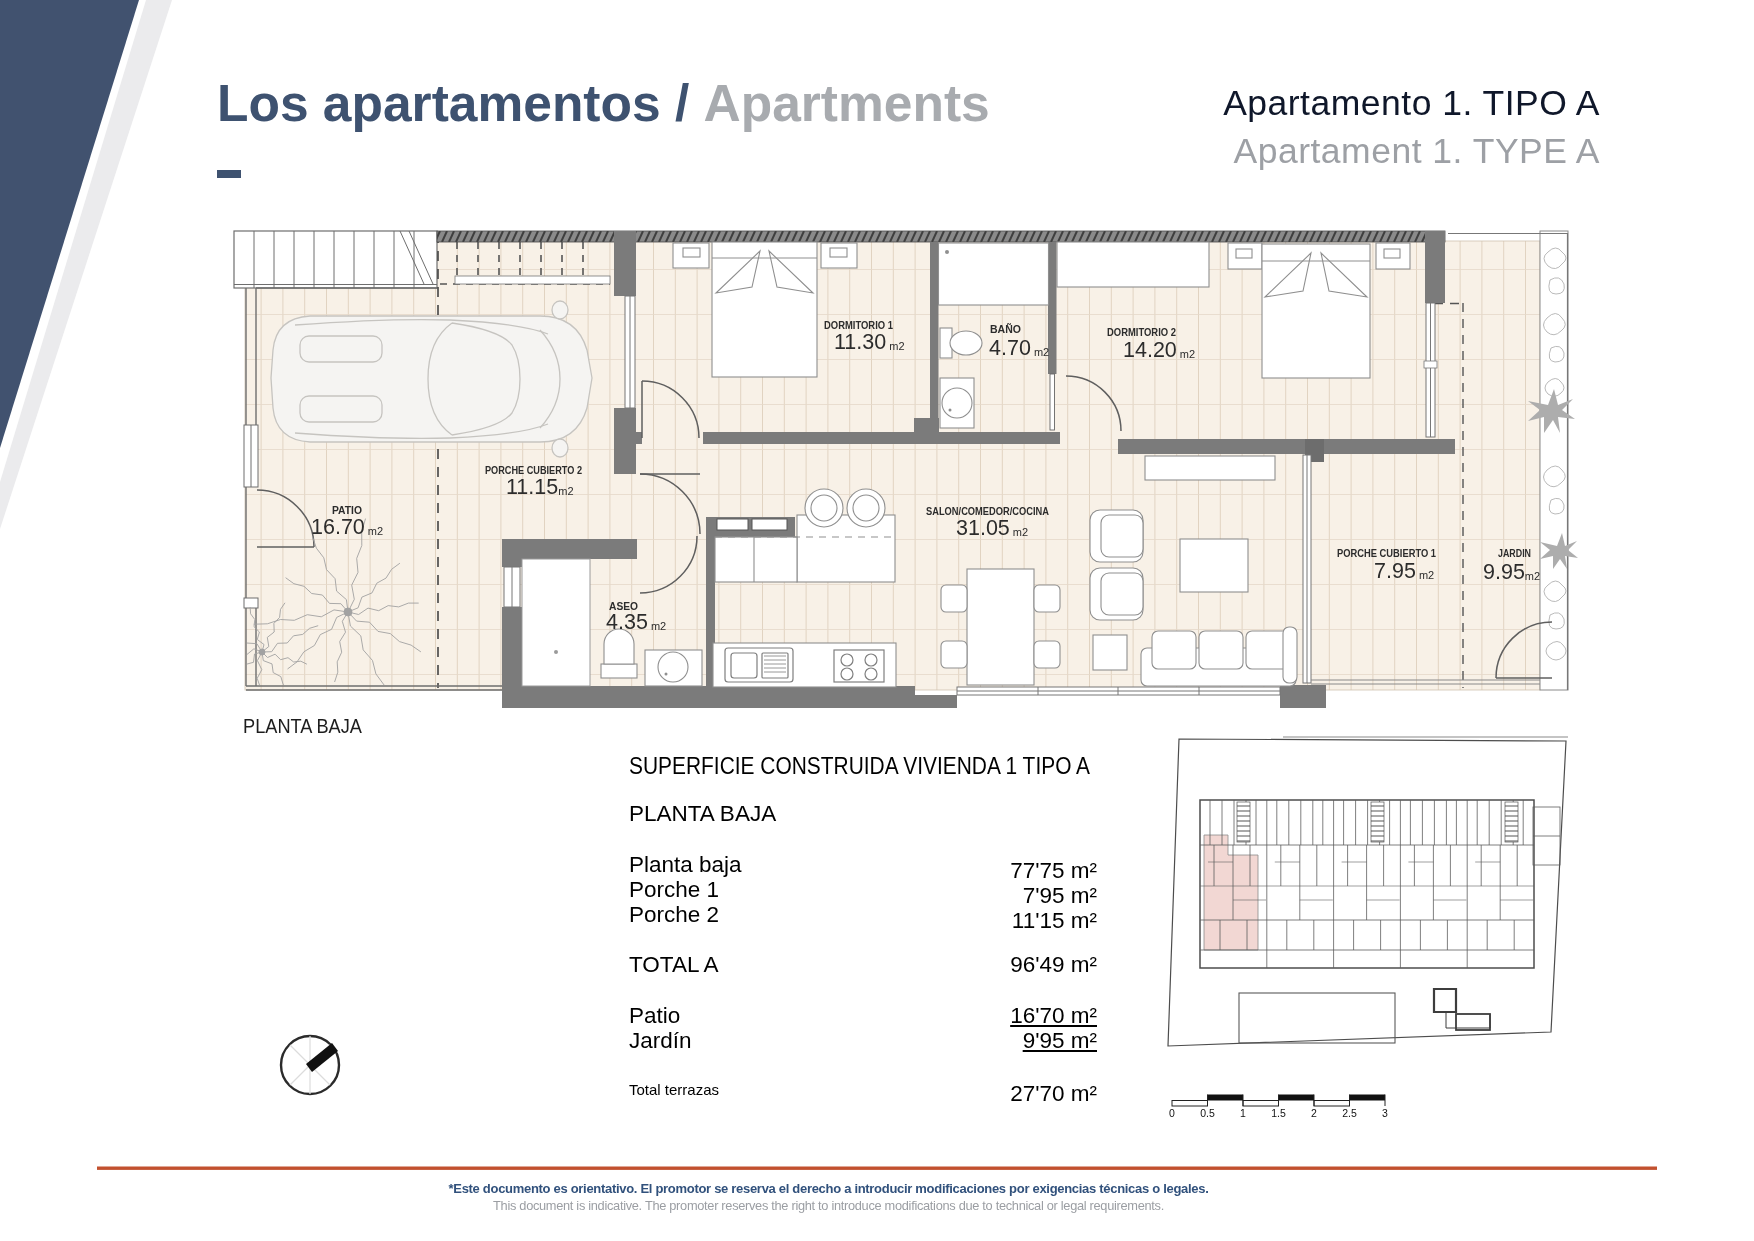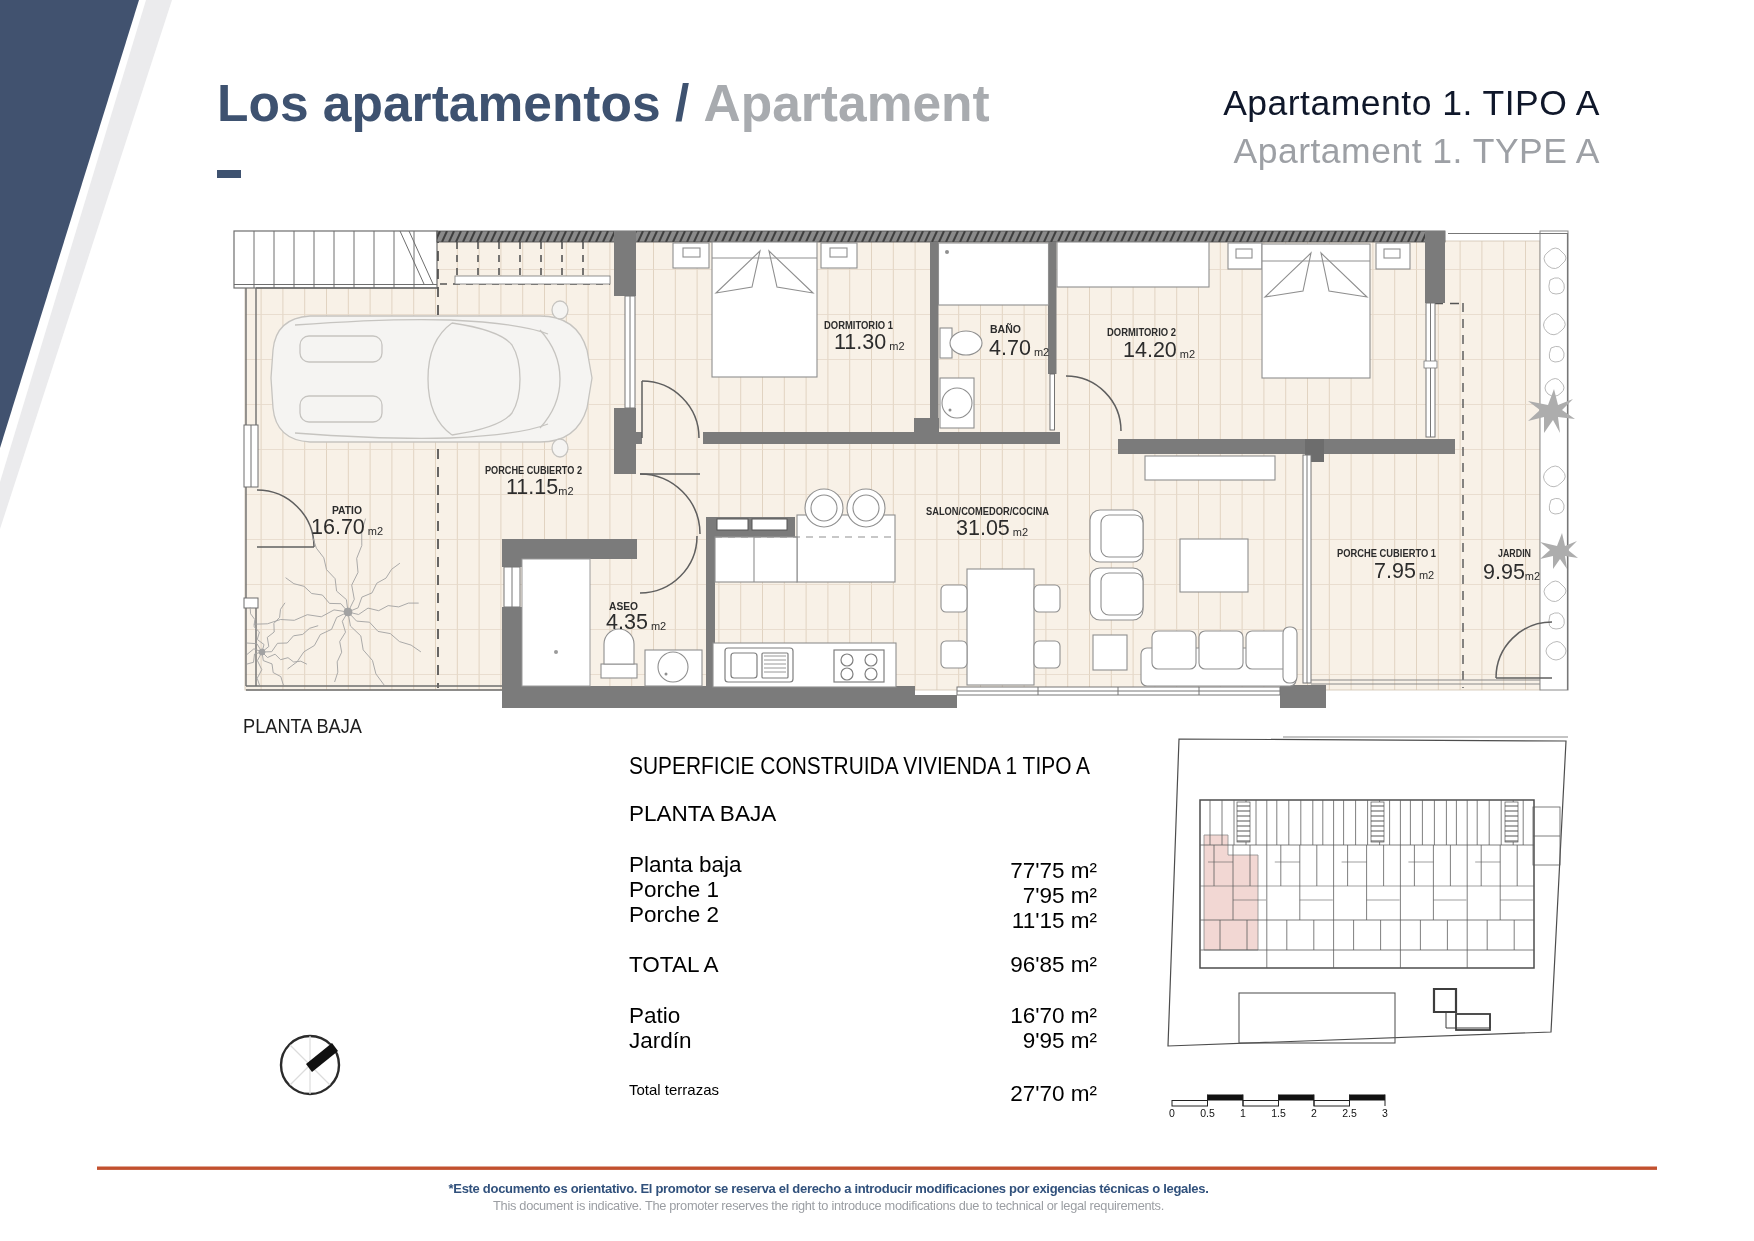--- a/index.html
+++ b/index.html
@@ -424,30 +424,30 @@
         <text x="1278.5" y="1117">1.5</text>
     <text x="1314" y="1117">2</text>
         <text x="1349.5" y="1117">2.5</text>
     <text x="1385" y="1117">3</text>
   </g>
 </g>
 
 <rect x="97" y="1166.5" width="1560" height="3.4" fill="#c2512f"></rect>
 </svg>
 
-<div class="abs" style="left:217px;top:73px;font-size:51.5px;font-weight:bold;color:#3e5270;">Los apartamentos&nbsp;/&nbsp;<span style="color:#a8abaf;">Apartament</span></div>
+<div class="abs" style="left:217px;top:73px;font-size:51.5px;font-weight:bold;color:#3e5270;">Los apartamentos&nbsp;/&nbsp;<span style="color:#a8abaf;">Apartments</span></div>
 <div class="abs" style="left:217px;top:170px;width:24px;height:8px;background:#3e5270;"></div>
 <div class="abs" style="left:0;top:83px;width:1600px;text-align:right;font-size:35.5px;color:#0f172a;letter-spacing:0.5px;">Apartamento 1. TIPO A</div>
 <div class="abs" style="left:0;top:131px;width:1600px;text-align:right;font-size:35.5px;color:#9da0a5;letter-spacing:0.5px;">Apartament 1. TYPE A</div>
 
 <div class="abs" style="left:629px;top:753px;font-size:23.5px;color:#000;transform:scaleX(0.89);transform-origin:0 0;white-space:nowrap;">SUPERFICIE CONSTRUIDA VIVIENDA 1 TIPO A</div>
 <div class="abs" style="left:629px;top:801px;font-size:22.5px;color:#000;">PLANTA BAJA</div>
 <div class="abs" style="left:629px;top:852px;font-size:22.5px;color:#000;line-height:25px;">Planta baja<br>Porche 1<br>Porche 2</div>
 <div class="abs" style="left:860px;top:852px;width:237px;text-align:right;font-size:22.5px;color:#000;line-height:25px;margin-top:6px;">77'75 m²<br>7'95 m²<br>11'15 m²</div>
 <div class="abs" style="left:629px;top:952px;font-size:22.5px;color:#000;">TOTAL A</div>
-<div class="abs" style="left:860px;top:952px;width:237px;text-align:right;font-size:22.5px;color:#000;">96'85 m²</div>
+<div class="abs" style="left:860px;top:952px;width:237px;text-align:right;font-size:22.5px;color:#000;">96'49 m²</div>
 <div class="abs" style="left:629px;top:1003px;font-size:22.5px;color:#000;line-height:25px;">Patio<br>Jardín</div>
-<div class="abs" style="left:860px;top:1003px;width:237px;text-align:right;font-size:22.5px;color:#000;line-height:25px;">16'70 m²<br>9'95 m²</div>
+<div class="abs" style="left:860px;top:1003px;width:237px;text-align:right;font-size:22.5px;color:#000;line-height:25px;text-decoration:underline;">16'70 m²<br>9'95 m²</div>
 <div class="abs" style="left:629px;top:1081px;font-size:15px;color:#000;">Total terrazas</div>
 <div class="abs" style="left:860px;top:1081px;width:237px;text-align:right;font-size:22.5px;color:#000;">27'70 m²</div>
 
 <div class="abs" style="left:0;top:1181px;width:1657px;text-align:center;font-size:13px;font-weight:bold;color:#31517c;letter-spacing:-0.3px;">*Este documento es orientativo. El promotor se reserva el derecho a introducir modificaciones por exigencias técnicas o legales.</div>
 <div class="abs" style="left:0;top:1198px;width:1657px;text-align:center;font-size:12.8px;color:#9b9ea3;letter-spacing:-0.3px;">This document is indicative. The promoter reserves the right to introduce modifications due to technical or legal requirements.</div>
 
 </body></html>

